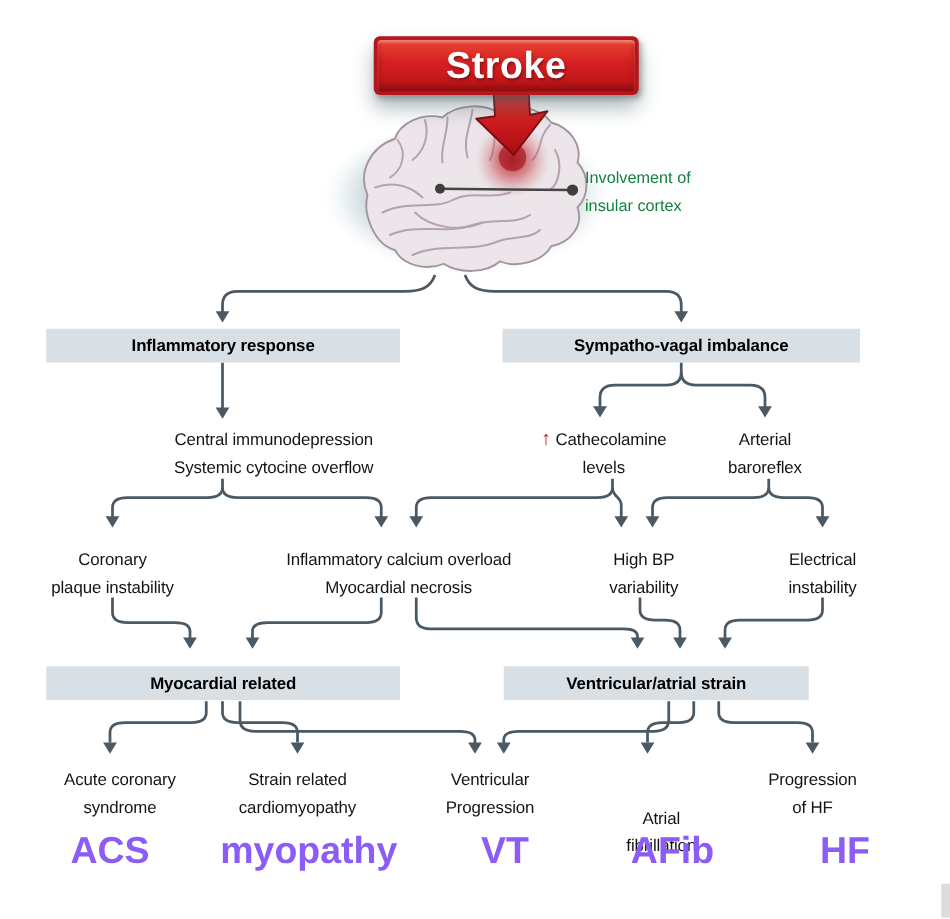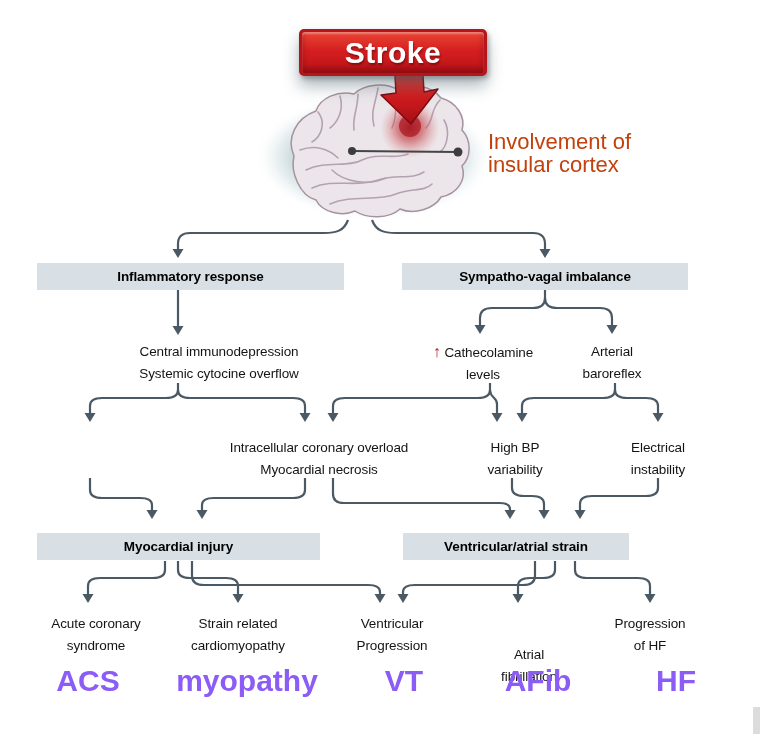--- a/index.html
+++ b/index.html
@@ -1,30 +1,30 @@
 <!DOCTYPE html>
 <html><head>
 <meta charset="utf-8">
 <style>
   html,body{margin:0;padding:0;background:#fff;}
   .stage{position:relative;width:760px;height:735px;background:#ffffff;overflow:hidden;
          font-family:"Liberation Sans","DejaVu Sans",sans-serif;}
   svg{position:absolute;left:0;top:0;}
   
-  .banner{position:absolute;left:299px;top:29px;width:188px;height:47px;z-index:3;
+  .banner{position:absolute;left:299px;top:29px;width:212px;height:47px;z-index:3;
           background:#b5151b;border-radius:5px;padding:0;
           box-shadow:0 10px 16px rgba(70,95,105,.45),2px 3px 4px rgba(60,60,60,.35);text-align:right;}
   .banner-face{position:absolute;left:3px;top:3px;right:3px;bottom:3px;border-radius:3px;
           background:linear-gradient(180deg,#ea4534 0%,#d51f20 45%,#bb1218 100%);
           box-shadow:inset 0 2px 2px rgba(255,255,255,.35),inset 0 -4px 6px rgba(90,5,10,.5);
           display:flex;align-items:center;justify-content:center;}
   .banner-face span{color:#fff;font-weight:bold;font-size:30px;letter-spacing:.5px;
           text-shadow:1px 2px 2px rgba(0,0,0,.35);}
   
-  .brain-label{position:absolute;left:488px;top:130px;color:#c2410c;font-size:22px;line-height:23px;}
+  .brain-label{position:absolute;left:468px;top:130px;color:#15803d;font-size:13px;line-height:23px;}
   .brain-label span{display:block;}
   
   .hbox{position:absolute;height:27px;background:#d9e0e5;display:flex;align-items:center;
         justify-content:center;font-weight:bold;font-size:13.5px;color:#000;letter-spacing:-.1px;}
   
   .node{position:absolute;transform:translateX(-50%);text-align:center;font-size:13.5px;
         line-height:22px;color:#141414;white-space:nowrap;letter-spacing:-.1px;}
   .node .nl{display:block;}
   .up-arrow{color:#c0202a;font-weight:bold;font-size:16px;}
   
@@ -152,48 +152,52 @@
     <div class="banner-face">
       <span>Stroke</span>
     </div>
   </div>
 
   <div class="brain-label">
     <span>Involvement of</span>
     <span>insular cortex</span>
   </div>
 
-  <div class="hbox" style="left:37px;top:263px;width:307px;">
+  <div class="hbox" style="left:37px;top:263px;width:283px;">
     <span>Inflammatory response</span>
   </div>
   <div class="hbox" style="left:402px;top:263px;width:286px;text-align:center;">
     <span>Sympatho-vagal imbalance</span>
   </div>
   <div class="hbox" style="left:37px;top:533px;width:283px;">
-    <span>Myocardial injury</span>
-  </div>
-  <div class="hbox" style="left:403px;top:533px;width:226px;">
+    <span>Myocardial related</span>
+  </div>
+  <div class="hbox" style="left:403px;top:533px;width:244px;">
     <span>Ventricular/atrial strain</span>
   </div>
 
   <div class="node" style="left:178px;top:341px;margin-left:41px;">
     <span class="nl">Central immunodepression</span>
     <span class="nl">Systemic cytocine overflow</span>
   </div>
   <div class="node" style="left:483px;top:341px;">
     <span class="nl"><span class="up-arrow">↑</span> <span>Cathecolamine</span></span>
     <span class="nl">levels</span>
   </div>
   <div class="node" style="left:612px;top:341px;">
     <span class="nl">Arterial</span>
     <span class="nl">baroreflex</span>
   </div>
 
+  <div class="node" style="left:90px;top:437px;">
+    <span class="nl">Coronary</span>
+    <span class="nl">plaque instability</span>
+  </div>
   <div class="node" style="left:319px;top:437px;">
-    <span class="nl">Intracellular coronary overload</span>
+    <span class="nl">Inflammatory calcium overload</span>
     <span class="nl">Myocardial necrosis</span>
   </div>
   <div class="node" style="left:493px;top:437px;margin-left:22px;">
     <span class="nl">High BP</span>
     <span class="nl">variability</span>
   </div>
   <div class="node" style="left:658px;top:437px;">
     <span class="nl">Electrical</span>
     <span class="nl">instability</span>
   </div>

